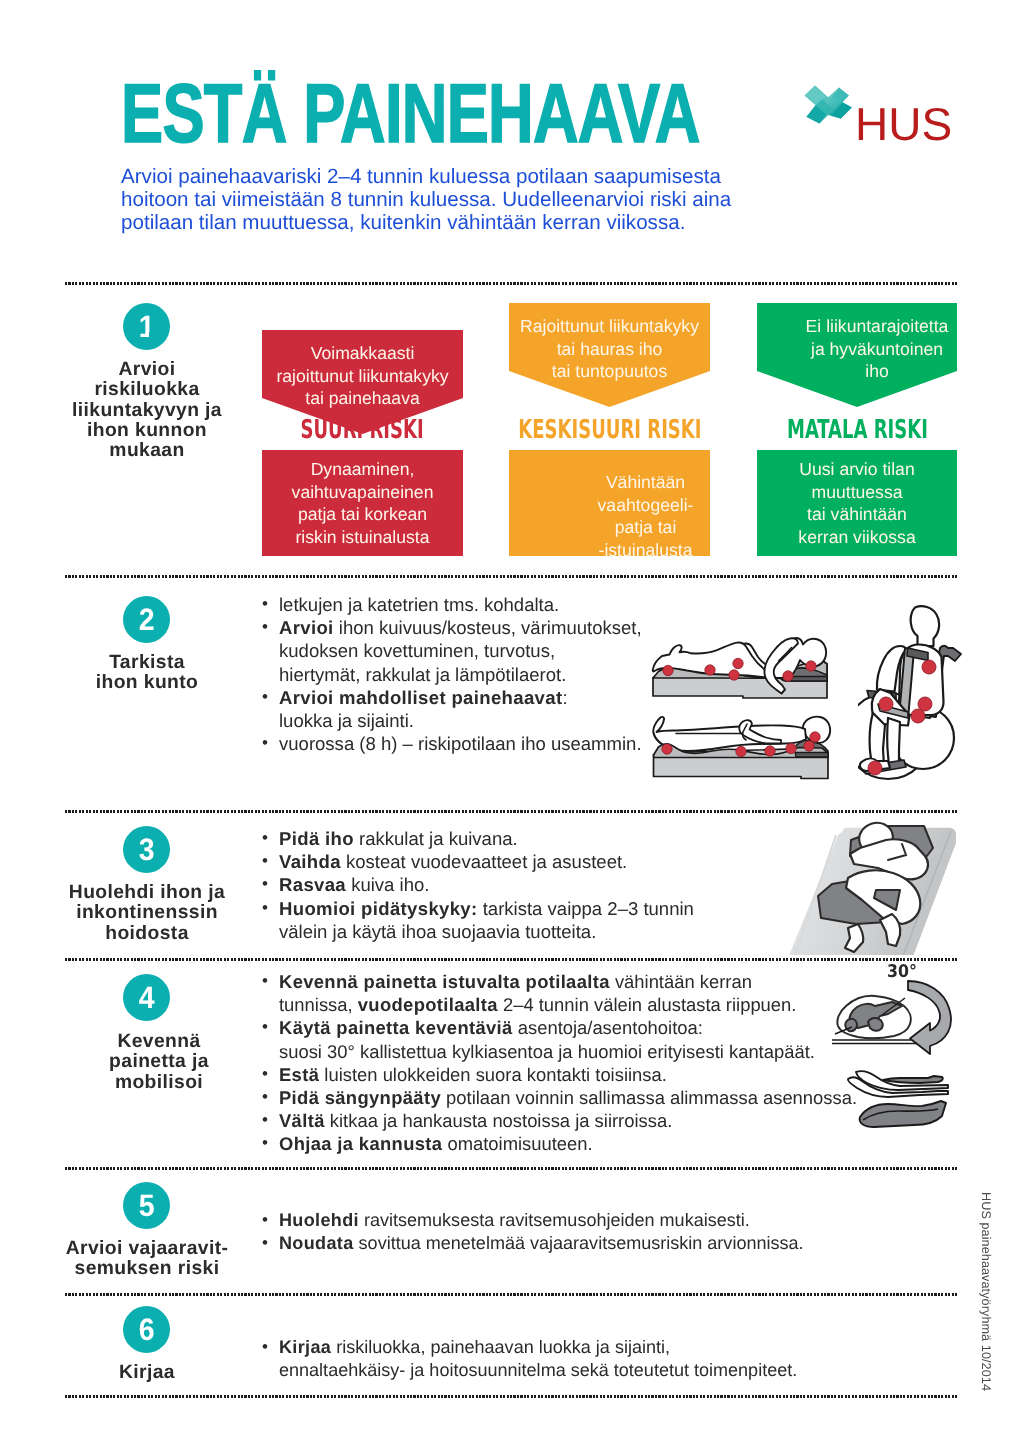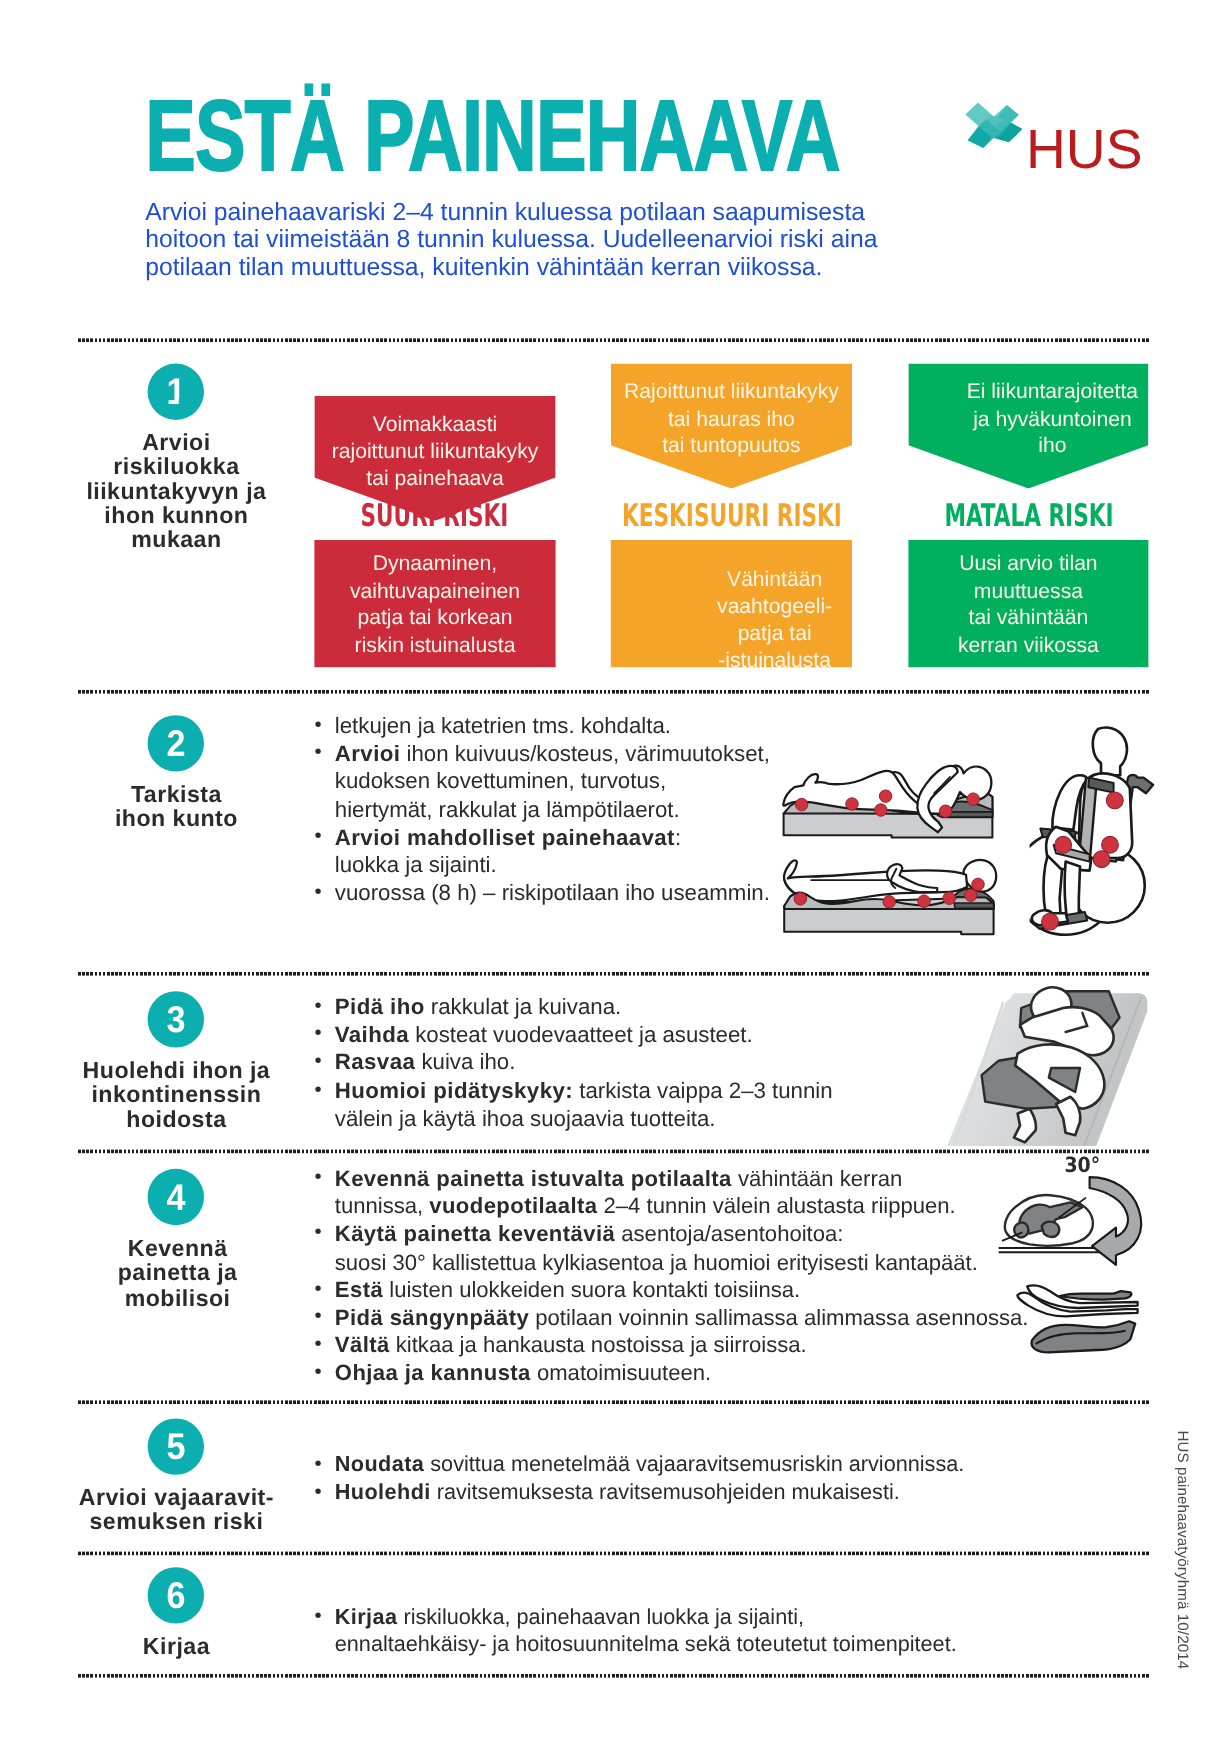--- a/index.html
+++ b/index.html
@@ -410,21 +410,21 @@
 
   <path d="M104 96 C110 101 113 109 112 117 L108 128 L100 126 L98 114 L92 102 Z" fill="#fff" stroke="#2b2b2b" stroke-width="2.2" stroke-linejoin="round"></path>
 
   <path d="M70 106 C74 112 76 118 75 124 L66 134 L57 130 L62 120 L60 110 Z" fill="#fff" stroke="#2b2b2b" stroke-width="2.2" stroke-linejoin="round"></path>
 </g>
 
     </svg>
   </div>
 
   <div class="abs circ" style="left:123px;top:974px"><span>4</span></div>
-  <div class="abs slabel" style="left:58px;top:1032px;width:180px">
+  <div class="abs slabel" style="left:69px;top:1032px;width:180px">
     <div>Kevennä</div>
     <div>painetta ja</div>
     <div>mobilisoi</div>
   </div>
   <div class="abs blist" style="left:261px;top:970px;width:680px" id="bl4">
       <div class="bitem">
         <div><b>Kevennä painetta istuvalta potilaalta</b><span> vähintään kerran</span></div>
         <div><span>tunnissa, </span><b>vuodepotilaalta</b><span> 2–4 tunnin välein alustasta riippuen.</span></div>
       </div>
       <div class="bitem">
@@ -489,24 +489,24 @@
     </svg>
   </div>
 
   <div class="abs circ" style="left:123px;top:1182px"><span>5</span></div>
   <div class="abs slabel" style="left:45px;top:1239px;width:204px">
     <div>Arvioi vajaaravit-</div>
     <div>semuksen riski</div>
   </div>
   <div class="abs blist" style="left:261px;top:1209px;width:680px" id="bl5">
       <div class="bitem">
+        <div><b>Huolehdi</b><span> ravitsemuksesta ravitsemusohjeiden mukaisesti.</span></div>
+      </div>
+      <div class="bitem">
         <div><b>Noudata</b><span> sovittua menetelmää vajaaravitsemusriskin arvionnissa.</span></div>
-      </div>
-      <div class="bitem">
-        <div><b>Huolehdi</b><span> ravitsemuksesta ravitsemusohjeiden mukaisesti.</span></div>
       </div>
     </div>
 
   <div class="abs circ" style="left:123px;top:1306px"><span>6</span></div>
   <div class="abs slabel" style="left:57px;top:1363px;width:180px">
     <div>Kirjaa</div>
   </div>
   <div class="abs blist" style="left:261px;top:1336px;width:680px" id="bl6">
       <div class="bitem">
         <div><b>Kirjaa</b><span> riskiluokka, painehaavan luokka ja sijainti,</span></div>

